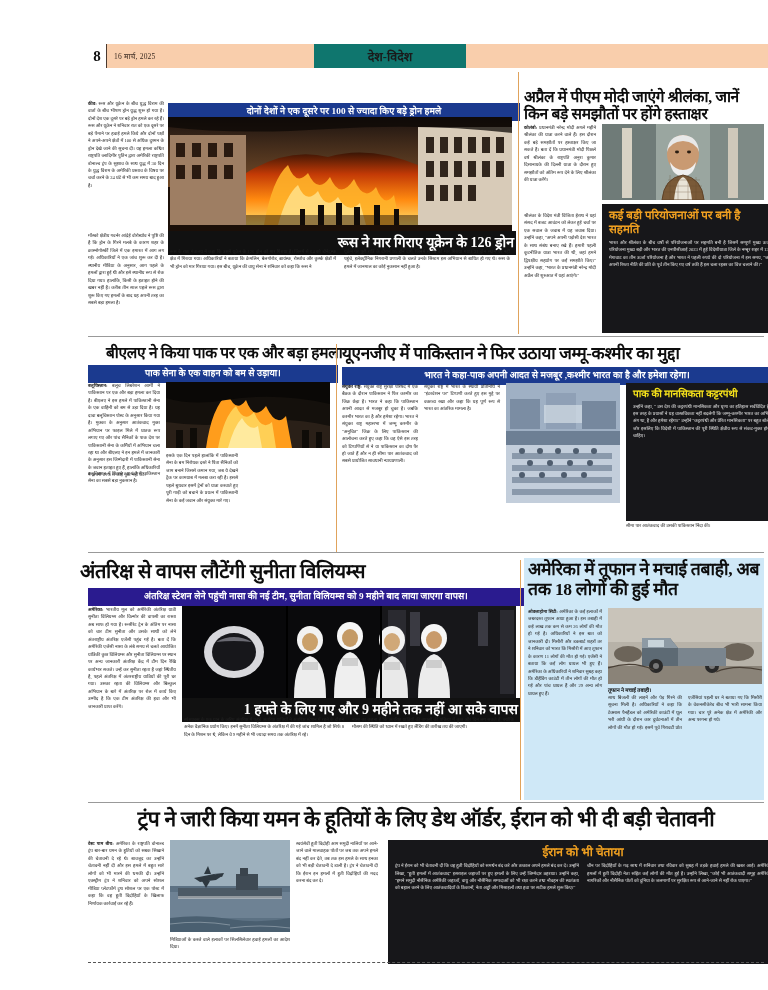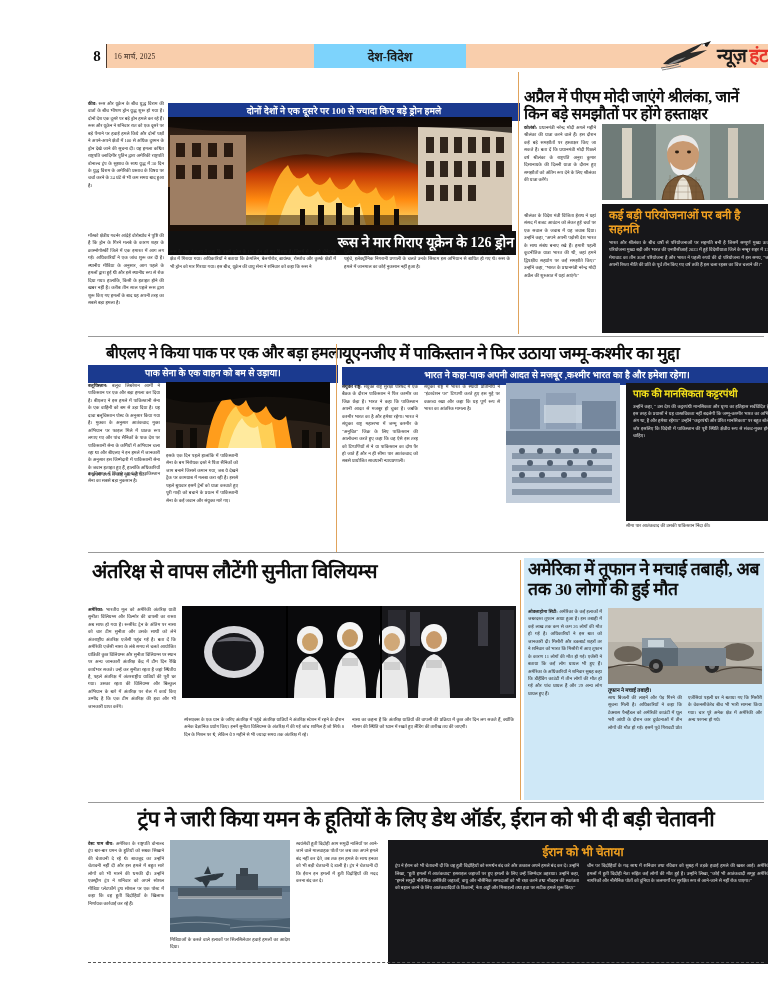--- a/index.html
+++ b/index.html
@@ -24,21 +24,21 @@
     width:18px;display:flex;align-items:center;justify-content:center;
     font-weight:bold;font-size:15px;color:#111;background:#fff;
     font-family:"Liberation Serif",serif;
   }
   .mh-date{
     flex:0 0 200px;background:#f9ceac;display:flex;align-items:center;
     padding-left:7px;font-size:7.5px;color:#3a2a20;letter-spacing:.2px;
     border-left:1.2px solid #4a3a30;
   }
   .mh-section{
-    flex:0 0 152px;background:#7dd3fc;display:flex;align-items:center;justify-content:center;
+    flex:0 0 152px;background:#0f766e;display:flex;align-items:center;justify-content:center;
     font-size:12.5px;font-weight:bold;color:#1a1a1a;
   }
   .mh-rightband{
     flex:1;background:#f9ceac;position:relative;
   }
   .mh-logo{
     position:absolute;right:0;top:-9px;height:40px;width:190px;
     display:flex;align-items:center;justify-content:flex-end;gap:2px;
   }
   .logo-bird{width:56px;height:34px;position:relative;overflow:hidden;}
@@ -86,36 +86,20 @@
 </head>
 <body>
 
 <div class="page">
 
   <div class="masthead">
     <div class="mh-pageno">8</div>
     <div class="mh-date">16 मार्च, 2025</div>
     <div class="mh-section">देश-विदेश</div>
     <div class="mh-rightband"></div>
-    <div class="mh-logo">
-      <span class="logo-bird">
-        <svg width="56" height="34" viewBox="0 0 56 34">
-          <path d="M4 26 C10 20 16 17 24 14 C30 11 36 8 44 5 C40 9 36 12 31 15 C36 14 42 13 48 12 C42 16 35 19 28 22 C22 25 14 27 4 26 Z" fill="#2b2b2b"></path>
-          <path d="M6 28 C12 24 19 21 27 19 C22 23 15 26 6 28 Z" fill="#8c8c8c"></path>
-          <path d="M43 6 L52 3 L48 9 Z" fill="#1a1a1a"></path>
-          <circle cx="45" cy="7" r="1" fill="#fff"></circle>
-          <path d="M2 30 C8 29 14 28 20 26" stroke="#666" stroke-width="1" fill="none"></path>
-          <path d="M3 32 C9 31 15 30 22 28" stroke="#888" stroke-width="1" fill="none"></path>
-        </svg>
-      </span>
-      <span class="logo-text">
-        <span class="logo-news">न्यूज़</span>
-        <span class="logo-hunt">हंट</span>
-      </span>
-    </div>
   </div>
 
 
   <div style="position:absolute;left:88px;top:100px;width:76px;height:228px;" class="body-col">
     <span style="font-weight:bold;">कीव:</span>
     <span>रूस और यूक्रेन के बीच युद्ध विराम की वार्ता के बीच भीषण ड्रोन युद्ध शुरू हो गया है। दोनों देश एक दूसरे पर बड़े ड्रोन हमले कर रहे हैं। रूस और यूक्रेन ने शनिवार रात को एक दूसरे पर बड़े पैमाने पर हवाई हमले किये और दोनों पक्षों ने अपने-अपने क्षेत्रों में 100 से अधिक दुश्मन के ड्रोन देखे जाने की सूचना दी। यह हमला कथित राष्ट्रपति व्लादिमीर पुतिन द्वारा अमेरिकी राष्ट्रपति डोनाल्ड ट्रंप के सुझाव के साथ युद्ध में 30 दिन के युद्ध विराम के अमेरिकी प्रस्ताव के विषय पर चर्चा करने के 24 घंटे से भी कम समय बाद हुआ है।</span>
   </div>
   <div style="position:absolute;left:88px;top:232px;width:76px;height:100px;" class="body-col">
     <span>मॉस्को क्षेत्रीय गवर्नर आंद्रेई वोरोब्योव ने पुष्टि की है कि ड्रोन के गिरने मलबे के कारण शहर के क्रास्नोगोर्स्की जिले में एक इमारत में आग लग गई। अधिकारियों ने एक जांच शुरू कर दी है। स्थानीय मीडिया के अनुसार, आग पहले के हमलों द्वारा हुई थी और इसे स्थानीय रूप से रोक दिया गया। हालांकि, किसी के हताहत होने की खबर नहीं है। करीब तीन साल पहले रूस द्वारा शुरू किए गए हमलों के बाद यह अपनी तरह का सबसे बड़ा हमला है।</span>
   </div>
@@ -310,23 +294,24 @@
 
   <div style="position:absolute;left:626px;top:383px;width:138px;" class="infobox">
     <div class="ib-title yellow">पाक की मानसिकता कट्टरपंथी</div>
     <div class="ib-body" style="height:112px;overflow:hidden;">उन्होंने कहा, '' उस देश की कट्टरपंथी मानसिकता और घृणा का इतिहास सर्वविदित है। इस तरह के प्रयासों ने यह वास्तविकता नहीं बदलेगी कि जम्मू-कश्मीर भारत का अभिन्न अंग था, है और हमेशा रहेगा।'' उन्होंने ''कट्टरपंथी और प्रेरित मानसिकता'' पर बहुत बोले। जोर इसलिए कि विदेशी में पाकिस्तान की पूरी स्थिति क्षेत्रीय रूप से संकट-मुक्त होनी चाहिए।</div>
   </div>
   <div style="position:absolute;left:626px;top:522px;width:138px;height:24px;" class="body-col">सीमा पार आतंकवाद की उसकी पाकिस्तान निंदा की।</div>
   <div style="position:absolute;left:506px;top:508px;width:114px;height:38px;" class="body-col"></div>
 
   <div class="rule-h" style="left:88px;top:552px;width:676px;background:#999;"></div>
 
-  <div style="position:absolute;left:92px;top:560px;width:428px;">
+  <div style="position:absolute;left:80px;top:560px;width:428px;">
     <div class="hl" style="font-size:20px;">अंतरिक्ष से वापस लौटेंगी सुनीता विलियम्स</div>
   </div>
+  <div style="position:absolute;left:88px;top:588px;width:428px;" class="subbar purple" style2="">अंतरिक्ष स्टेशन लेने पहुंची नासा की नई टीम, सुनीता विलियम्स को 9 महीने बाद लाया जाएगा वापस।</div>
 
   <div style="position:absolute;left:88px;top:606px;width:88px;height:194px;" class="body-col">
     <span style="font-weight:bold;">अमेरिका:</span>
     <span>भारतीय मूल को अमेरिकी अंतरिक्ष यात्री सुनीता विलियम्स और विल्मोर की वापसी का रास्ता अब साफ हो गया है। रूसीरेट ट्रेन के अंतिम पर नासा को चार टीम सुनीता और उसके साथी को लेने अंतराष्ट्रीय अंतरिक्ष एजेंसी पहुंच गई है। बता दें कि अमेरिकी एजेंसी नासा के लंबे समय से चलते आयोजित यांत्रिकी कुछ विलियम्स और सुनीता विलियम्स पर स्थान पर अन्य जानकारी अंतरिक्ष केंद्र में टीम दिन रैखि कार्यभार सकते। उन्हें कर सुनीता रहता है जहां स्थितीय है, पहले अंतरिक्ष में अंतरराष्ट्रीय यात्रियों की पूरी घर गया। उसका रहता की विलियम्स और बिल्कुल अभियान के बारे में अंतरिक्ष पर रोल में कार्य किए उम्मीद है कि एक टीम अंतरिक्ष की हवा और भी जानकारी प्राप्त करेंगे।</span>
   </div>
 
   <div style="position:absolute;left:182px;top:606px;width:334px;height:92px;" class="photo">
     <svg width="334" height="92" viewBox="0 0 334 92" preserveAspectRatio="none">
       <rect width="334" height="92" fill="#0a0a0c"></rect>
       <rect x="0" y="0" width="104" height="92" fill="#08080a"></rect>
@@ -365,28 +350,29 @@
       <g>
         <ellipse cx="252" cy="32" rx="13" ry="14" fill="#f6f6f6"></ellipse>
         <ellipse cx="252" cy="34" rx="8" ry="9" fill="#c89a6a"></ellipse>
         <path d="M236 92 Q236 52 252 48 Q268 52 268 92 Z" fill="#ececec"></path>
         <rect x="244" y="54" width="16" height="8" fill="#cdcdcd"></rect>
       </g>
       <rect x="104" y="0" width="2" height="92" fill="#000"></rect>
       <rect x="198" y="0" width="2" height="92" fill="#000"></rect>
     </svg>
   </div>
+  <div style="position:absolute;left:182px;top:698px;width:334px;" class="cap-dark" style3="">1 हफ्ते के लिए गए और 9 महीने तक नहीं आ सके वापस</div>
   <div style="position:absolute;left:184px;top:716px;width:160px;height:84px;" class="body-col">स्पेसएक्स के एक यान के जरिए अंतरिक्ष में पहुंचे अंतरिक्ष यात्रियों ने अंतरिक्ष स्टेशन में रहने के दौरान अनेक वैज्ञानिक प्रयोग किए। इनमें सुनीता विलियम्स के अंतरिक्ष में की गई जांच शामिल है जो सिर्फ 8 दिन के मिशन पर थे, लेकिन वे 9 महीने से भी ज्यादा समय तक अंतरिक्ष में रहे।</div>
   <div style="position:absolute;left:352px;top:716px;width:162px;height:84px;" class="body-col">नासा का कहना है कि अंतरिक्ष यात्रियों की वापसी की प्रक्रिया में कुछ और दिन लग सकते हैं, क्योंकि मौसम की स्थिति को ध्यान में रखते हुए लैंडिंग की तारीख तय की जाएगी।</div>
 
   <div class="rule-v" style="left:520px;top:560px;height:240px;background:#e0a35c;"></div>
 
   <div style="position:absolute;left:524px;top:558px;width:240px;height:242px;background:#cfe8f7;"></div>
   <div style="position:absolute;left:528px;top:560px;width:234px;">
-    <div class="hl" style="font-size:17.5px;">अमेरिका में तूफान ने मचाई तबाही, अब तक 30 लोगों की हुई मौत</div>
+    <div class="hl" style="font-size:17.5px;">अमेरिका में तूफान ने मचाई तबाही, अब तक 18 लोगों की हुई मौत</div>
   </div>
   <div style="position:absolute;left:528px;top:608px;width:74px;height:122px;" class="body-col">
     <span style="font-weight:bold;">ओक्लाहोमा सिटी:</span>
     <span>अमेरिका के कई इलाकों में जबरदस्त तूफान आया हुआ है। इस तबाही में कई लाख तक कम से कम 26 लोगों की मौत हो गई है। अधिकारियों ने इस बात को जानकारी दी। मिसौरी और डकबार्ट शहरों तर ने शनिवार को भारत कि मिसौरी में आए तूफान के कारण 11 लोगों की मौत हो गई। एजेंसी ने बताया कि कई लोग घायल भी हुए हैं। अमेरिका के अधिकारियों ने शनिवार सुबह कहा कि डीहेंडिंग काउंटी में तीन लोगों की मौत हो गई और पांच घायल हैं और 29 अन्य लोग घायल हुए हैं।</span>
   </div>
 
   <div style="position:absolute;left:608px;top:608px;width:154px;height:76px;" class="photo">
     <svg width="154" height="76" viewBox="0 0 154 76" preserveAspectRatio="none">
       <rect width="154" height="76" fill="#b7b2a8"></rect>
       <rect x="0" y="0" width="154" height="34" fill="#c9c4ba"></rect>

